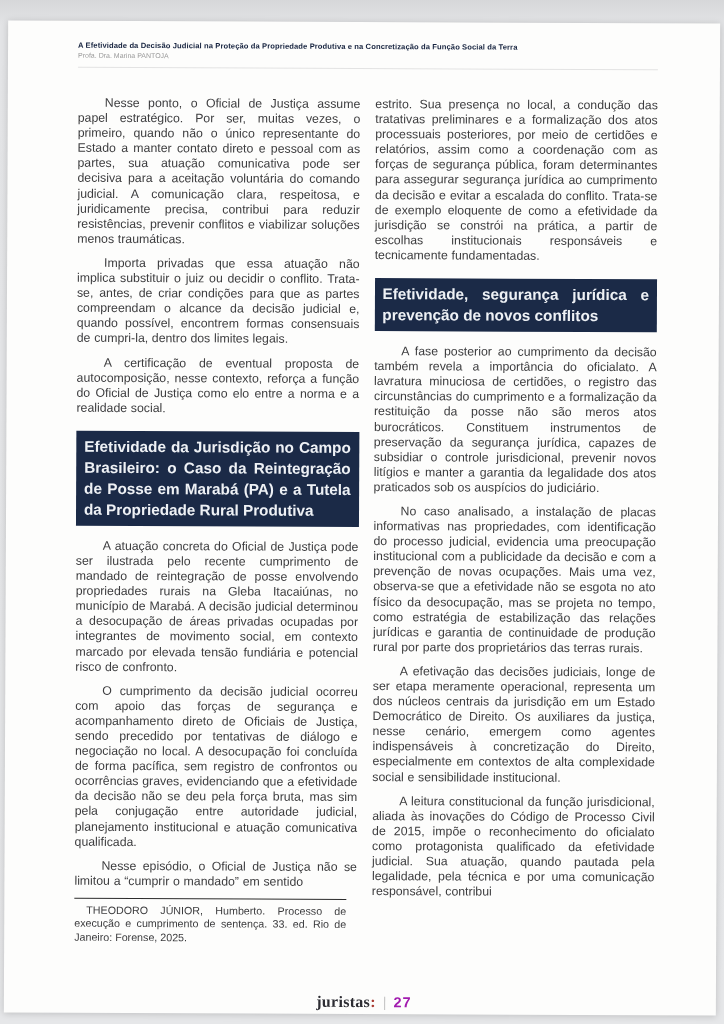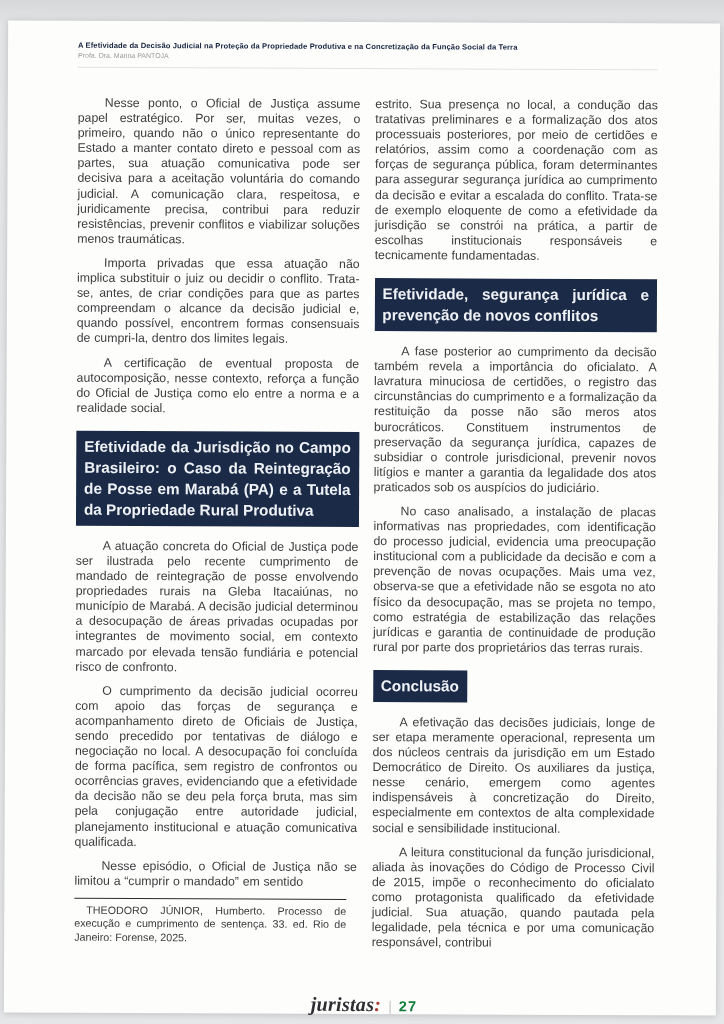--- a/index.html
+++ b/index.html
@@ -56,27 +56,26 @@
     font-size: 10.7px; line-height: 13.4px; color: #3c3c3e;
     text-align: justify; text-indent: 12px; margin: 0;
     width: 272px;
   }
   footer.page-footer {
     display: flex; justify-content: center; align-items: baseline;
     gap: 7px; padding: 8px 0 12px 0;
   }
   .brand {
     font-family: "Liberation Serif", serif;
-    font-weight: bold; font-size: 20px; color: #2d2d33;
+    font-weight: bold; font-size: 16px; color: #2d2d33;
     letter-spacing: 0.3px;
-    font-style: italic;
   }
   .brand .colon { color: #a93a31; }
   .sep { color: #c8c8c8; font-size: 14px; }
-  .page-num { font-size: 14.5px; font-weight: bold; color: #15803d; letter-spacing: 1px; }
+  .page-num { font-size: 14.5px; font-weight: bold; color: #a21caf; letter-spacing: 1px; }
 </style>
 </head>
 <body>
 
 <div class="backdrop">
   <div class="page">
 
     <header class="doc-header">
       <div class="doc-title">A Efetividade da Decisão Judicial na Proteção da Propriedade Produtiva e na Concretização da Função Social da Terra</div>
       <div class="doc-author">Profa. Dra. Marina PANTOJA</div>
@@ -96,21 +95,20 @@
           <div class="footnote-rule"></div>
           <p class="footnote">THEODORO JÚNIOR, Humberto. Processo de execução e cumprimento de sentença. 33. ed. Rio de Janeiro: Forense, 2025.</p>
         </div>
       </div>
 
       <div class="col">
         <p class="para">estrito. Sua presença no local, a condução das tratativas preliminares e a formalização dos atos processuais posteriores, por meio de certidões e relatórios, assim como a coordenação com as forças de segurança pública, foram determinantes para assegurar segurança jurídica ao cumprimento da decisão e evitar a escalada do conflito. Trata-se de exemplo eloquente de como a efetividade da jurisdição se constrói na prática, a partir de escolhas institucionais responsáveis e tecnicamente fundamentadas.</p>
         <h2 class="heading">Efetividade, segurança jurídica e prevenção de novos conflitos</h2>
         <p class="para indent">A fase posterior ao cumprimento da decisão também revela a importância do oficialato. A lavratura minuciosa de certidões, o registro das circunstâncias do cumprimento e a formalização da restituição da posse não são meros atos burocráticos. Constituem instrumentos de preservação da segurança jurídica, capazes de subsidiar o controle jurisdicional, prevenir novos litígios e manter a garantia da legalidade dos atos praticados sob os auspícios do judiciário.</p>
         <p class="para indent">No caso analisado, a instalação de placas informativas nas propriedades, com identificação do processo judicial, evidencia uma preocupação institucional com a publicidade da decisão e com a prevenção de novas ocupações. Mais uma vez, observa-se que a efetividade não se esgota no ato físico da desocupação, mas se projeta no tempo, como estratégia de estabilização das relações jurídicas e garantia de continuidade de produção rural por parte dos proprietários das terras rurais.</p>
-        <h2 class="heading">Conclusão</h2>
         <p class="para indent">A efetivação das decisões judiciais, longe de ser etapa meramente operacional, representa um dos núcleos centrais da jurisdição em um Estado Democrático de Direito. Os auxiliares da justiça, nesse cenário, emergem como agentes indispensáveis à concretização do Direito, especialmente em contextos de alta complexidade social e sensibilidade institucional.</p>
         <p class="para indent">A leitura constitucional da função jurisdicional, aliada às inovações do Código de Processo Civil de 2015, impõe o reconhecimento do oficialato como protagonista qualificado da efetividade judicial. Sua atuação, quando pautada pela legalidade, pela técnica e por uma comunicação responsável, contribui</p>
       </div>
 
     </div>
 
     <footer class="page-footer">
       <span class="brand"><span>juristas</span><span class="colon">:</span></span>
       <span class="sep">|</span>
       <span class="page-num">27</span>

